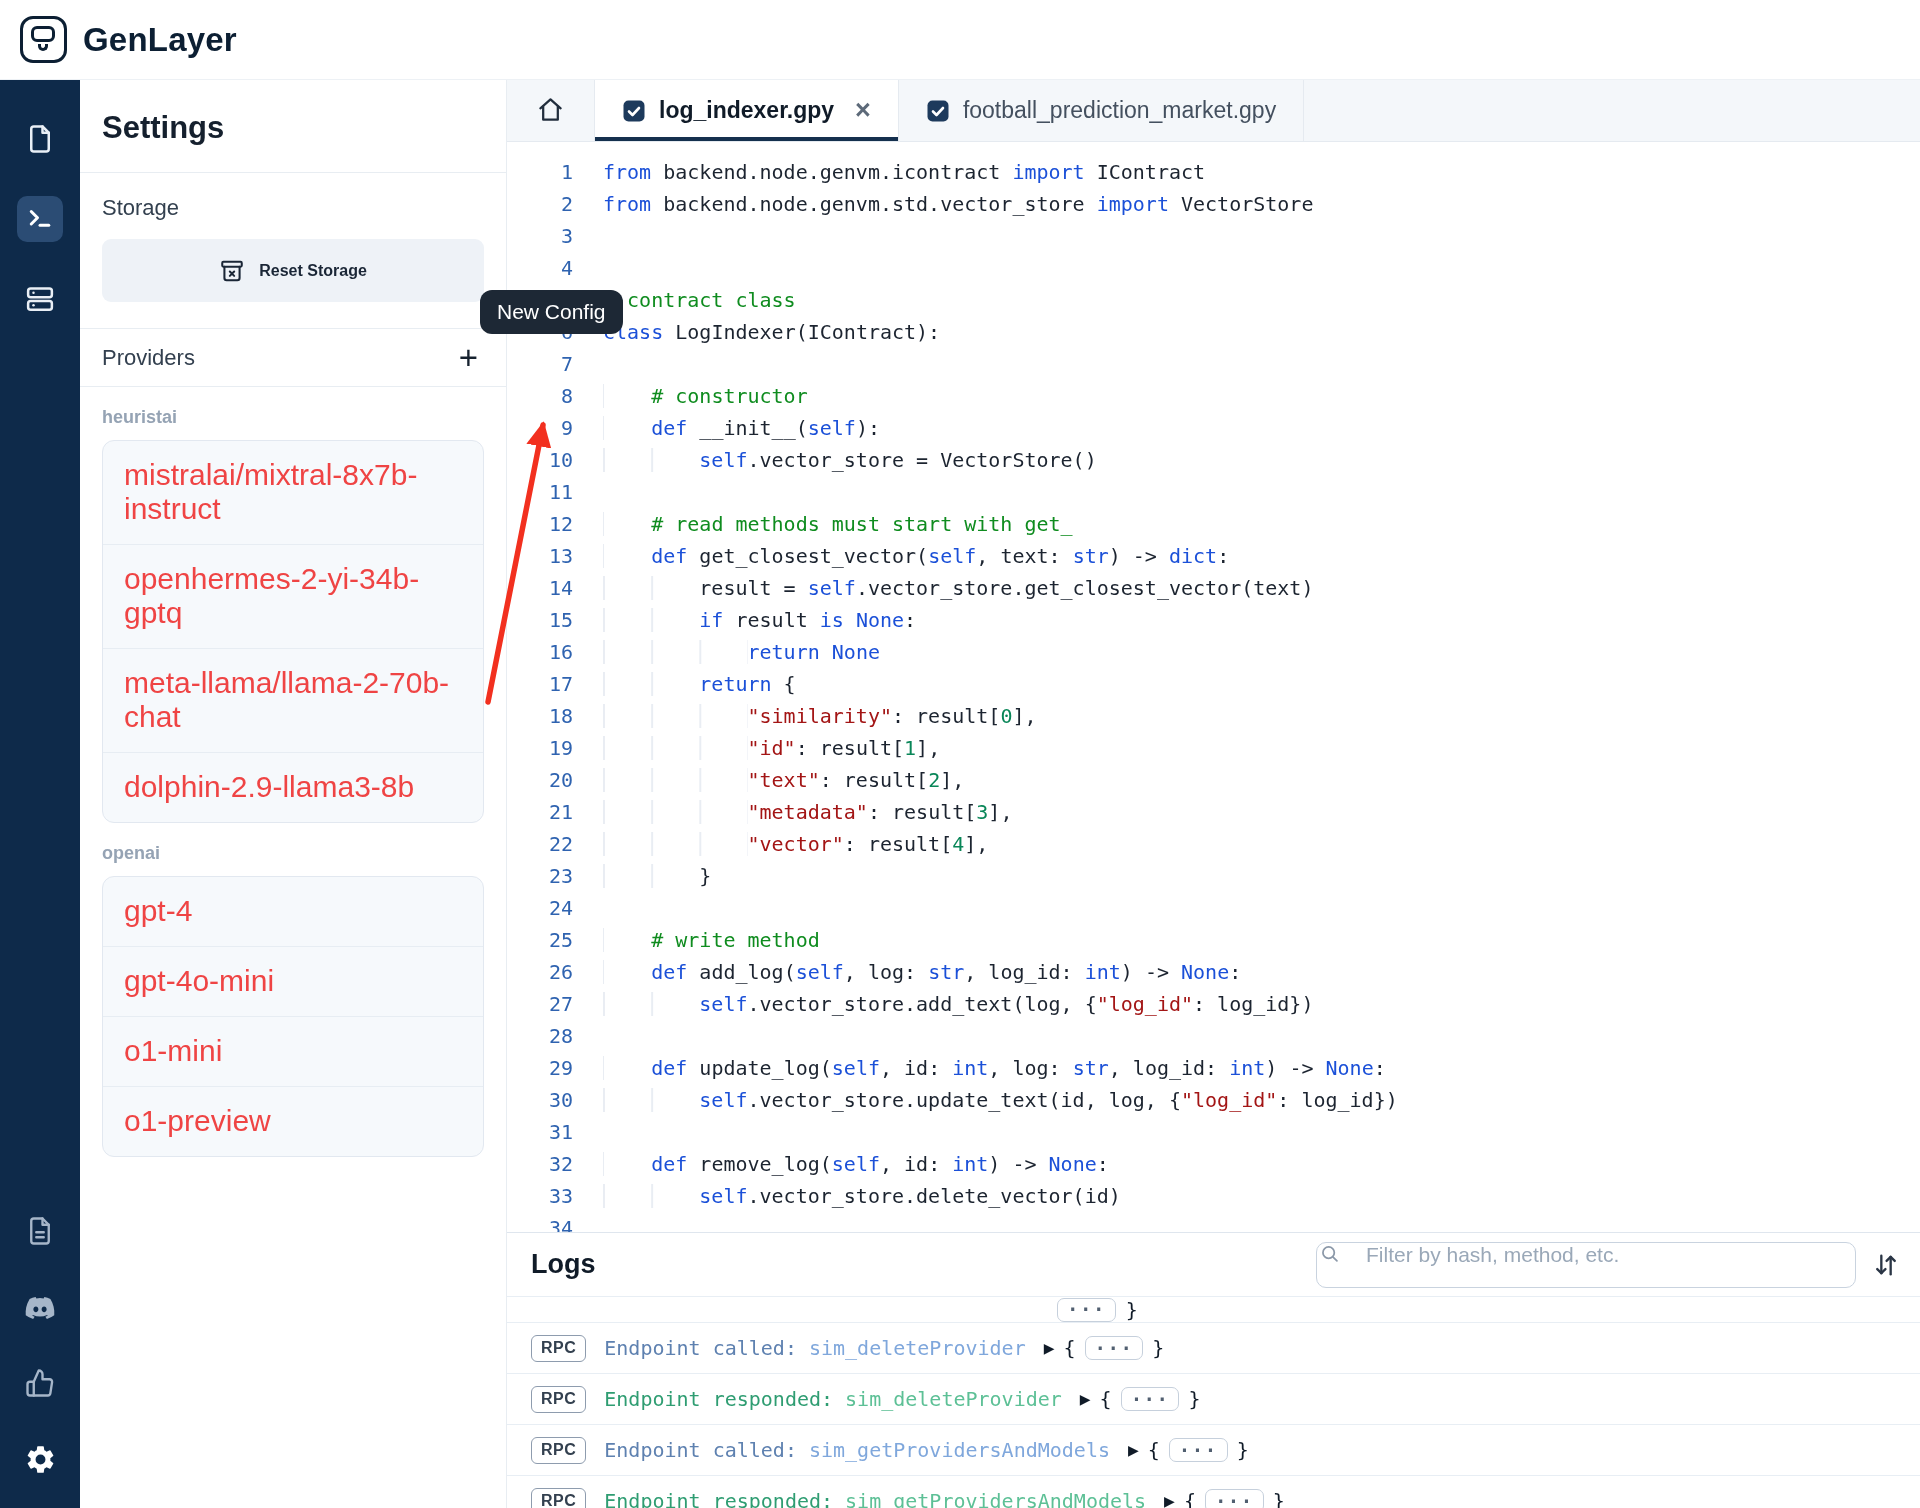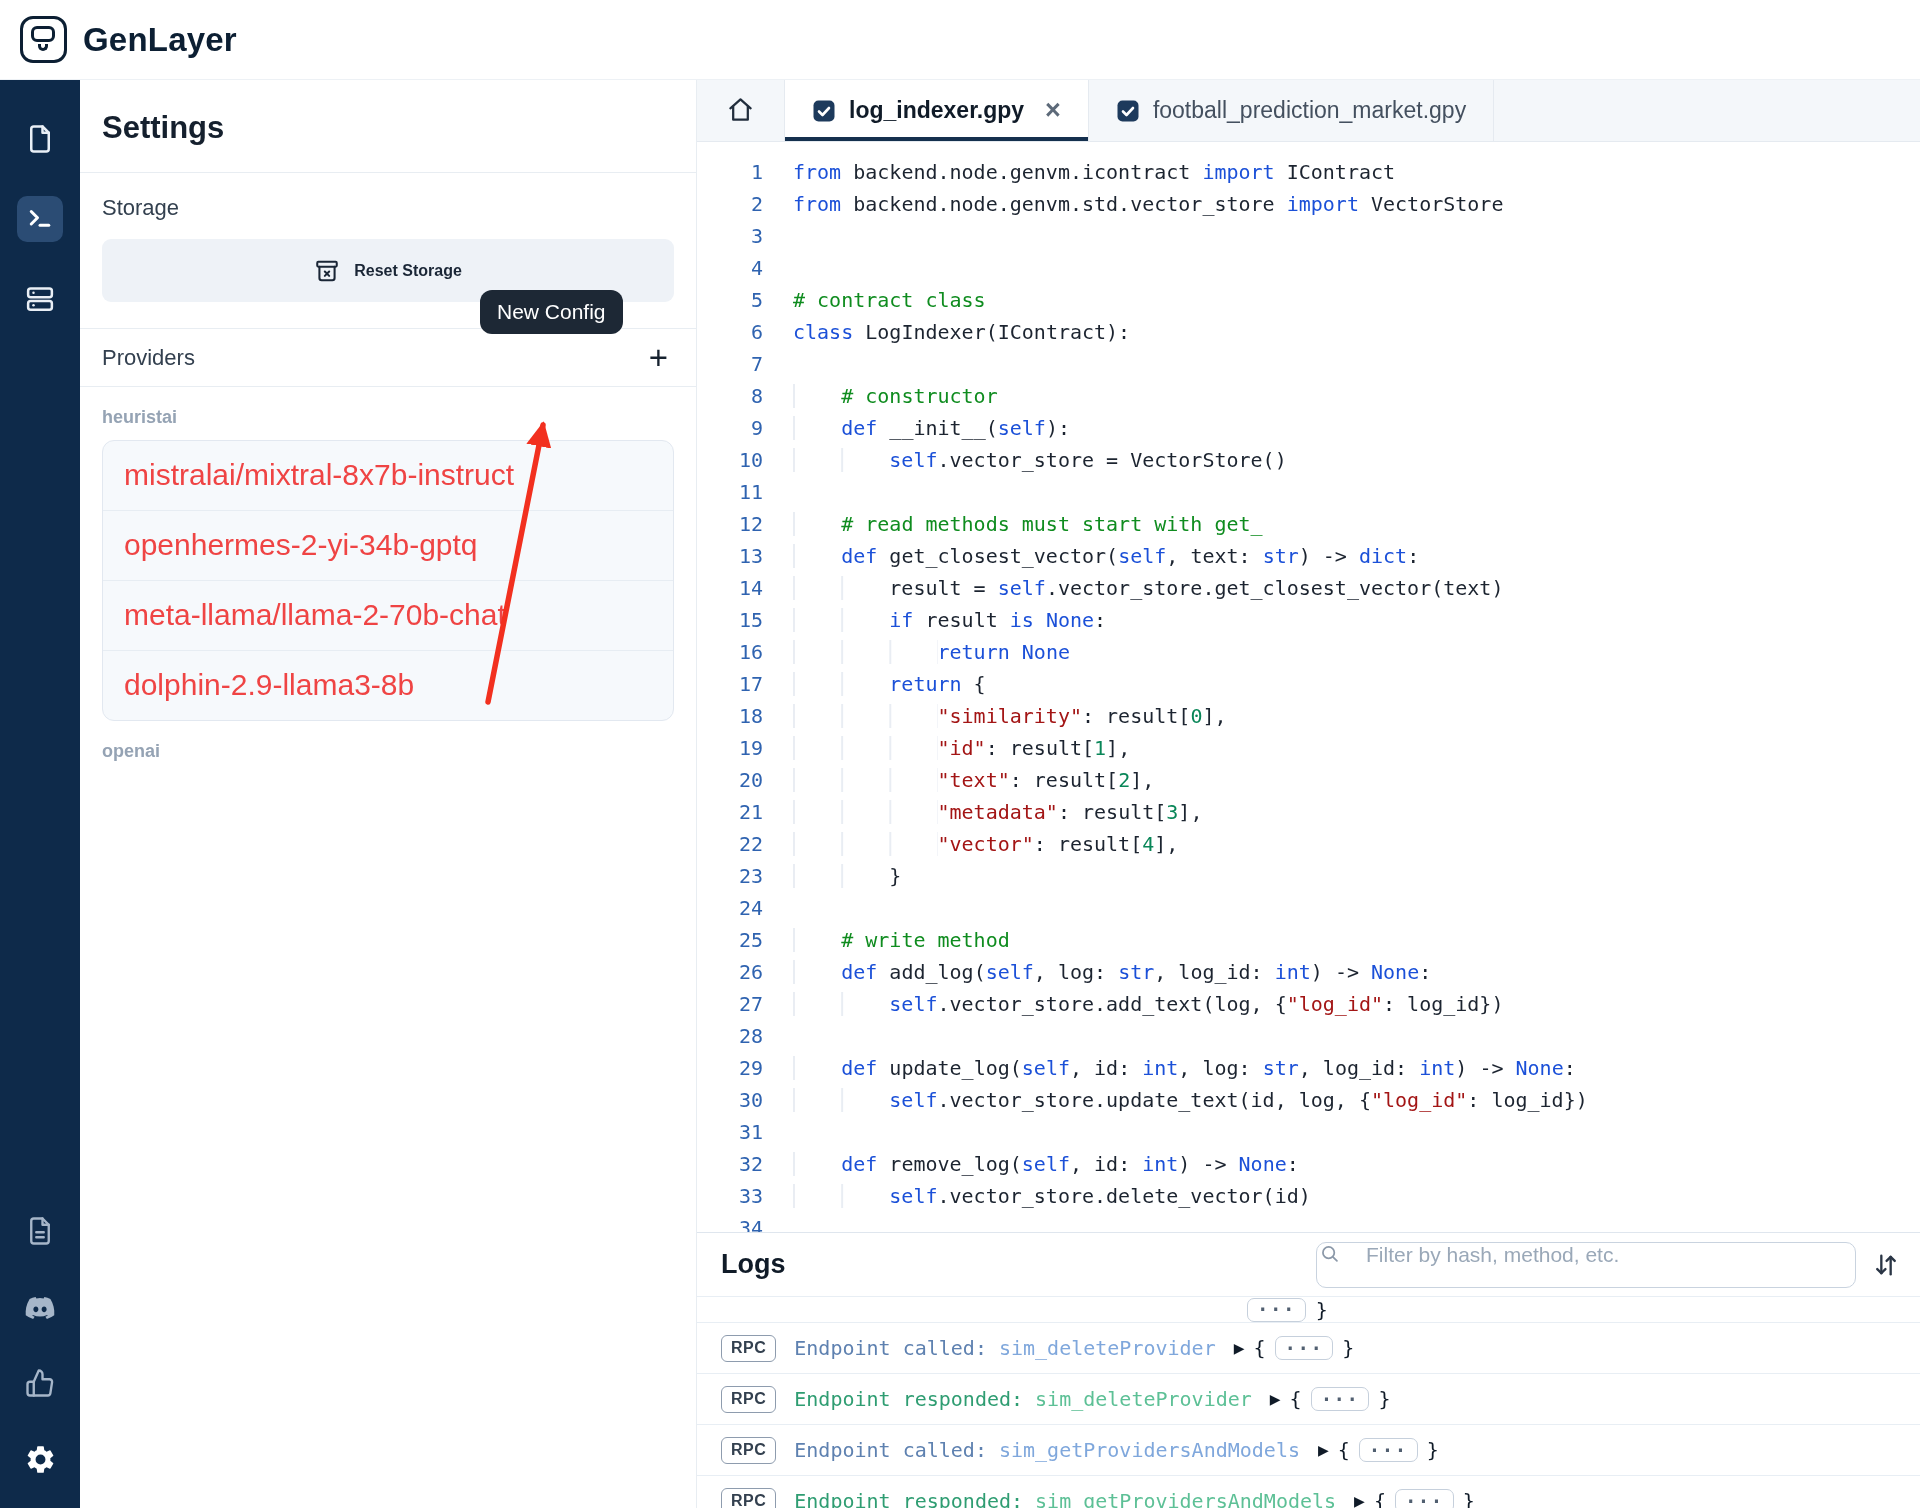--- a/index.html
+++ b/index.html
@@ -21,21 +21,21 @@
   .rail-top,.rail-bottom{display:flex;flex-direction:column;align-items:center;gap:34px}
   .rail-bottom{margin-top:auto;gap:30px}
   .rail-btn{background:none;border:none;width:46px;height:46px;display:flex;align-items:center;justify-content:center;cursor:pointer;color:#e9eff6}
   .rail-btn svg{width:30px;height:30px;display:block}
   .rail-btn.terminal{background:#2b4c74;border-radius:10px}
   .rail-bottom .rail-btn{color:#a6b6c9}
   .rail-btn.gear{color:#ffffff}
   .rail-btn.gear svg{width:33px;height:33px}
 
   
-  .settings{width:617px;flex:none;position:relative;padding:26px 22px 0;background:#fff;border-right:1px solid #e8edf2}
+  .settings{width:427px;flex:none;position:relative;padding:26px 22px 0;background:#fff;border-right:1px solid #e8edf2}
   .settings h1{font-size:31px;font-weight:600;color:#15202e;margin:4px 0 26px}
   .divider{height:1px;background:#e8edf2;margin:0 -22px}
   .section-label{font-size:22px;color:#33404f;font-weight:500}
   .storage-label{margin:22px 0 18px}
   .panel-btn{width:100%;height:63px;background:#eef2f7;border:none;border-radius:9px;display:flex;align-items:center;justify-content:center;gap:14px;font-family:"Liberation Sans",sans-serif;font-size:16px;font-weight:600;color:#1a2636;cursor:pointer}
   .panel-btn svg{width:26px;height:26px;display:block}
   .reset-storage{margin:0 0 26px}
   .providers-row{display:flex;align-items:center;justify-content:space-between;margin:12px 0}
   .plus-btn{background:none;border:none;font-size:33px;line-height:1;color:#16222f;cursor:pointer;padding:0 6px;font-family:"Liberation Sans",sans-serif}
   .group-label{font-size:18px;font-weight:700;color:#95a3b4;margin:20px 0 12px}
@@ -195,20 +195,26 @@
 
       <div id="provider-groups">
           <div class="group-label">heuristai</div>
           <div class="group-box">
             <div class="model-row">mistralai/mixtral-8x7b-instruct</div>
             <div class="model-row">openhermes-2-yi-34b-gptq</div>
             <div class="model-row">meta-llama/llama-2-70b-chat</div>
             <div class="model-row">dolphin-2.9-llama3-8b</div>
           </div>
           <div class="group-label">openai</div>
+          <div class="group-box">
+            <div class="model-row">gpt-4</div>
+            <div class="model-row">gpt-4o-mini</div>
+            <div class="model-row">o1-mini</div>
+            <div class="model-row">o1-preview</div>
+          </div>
         </div>
 
 
       <div class="tooltip">New Config</div>
 
       <svg class="arrow-svg" viewBox="0 0 515 1428">
         <defs>
           <marker id="ah" viewBox="0 0 10 10" refX="8.5" refY="5" markerWidth="4.6" markerHeight="4.6" orient="auto">
             <path d="M0 0 L10 5 L0 10 Z" fill="#f2301f"></path>
           </marker>

